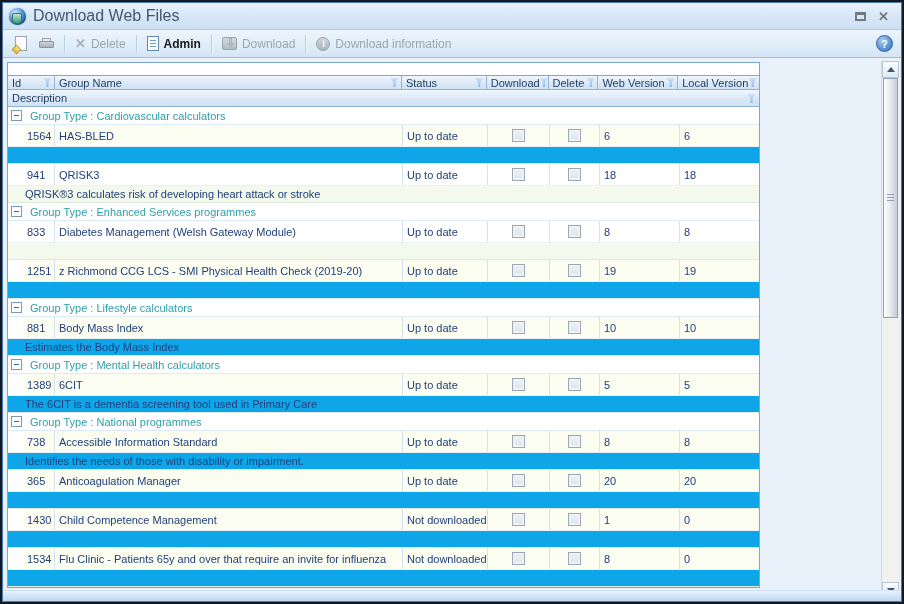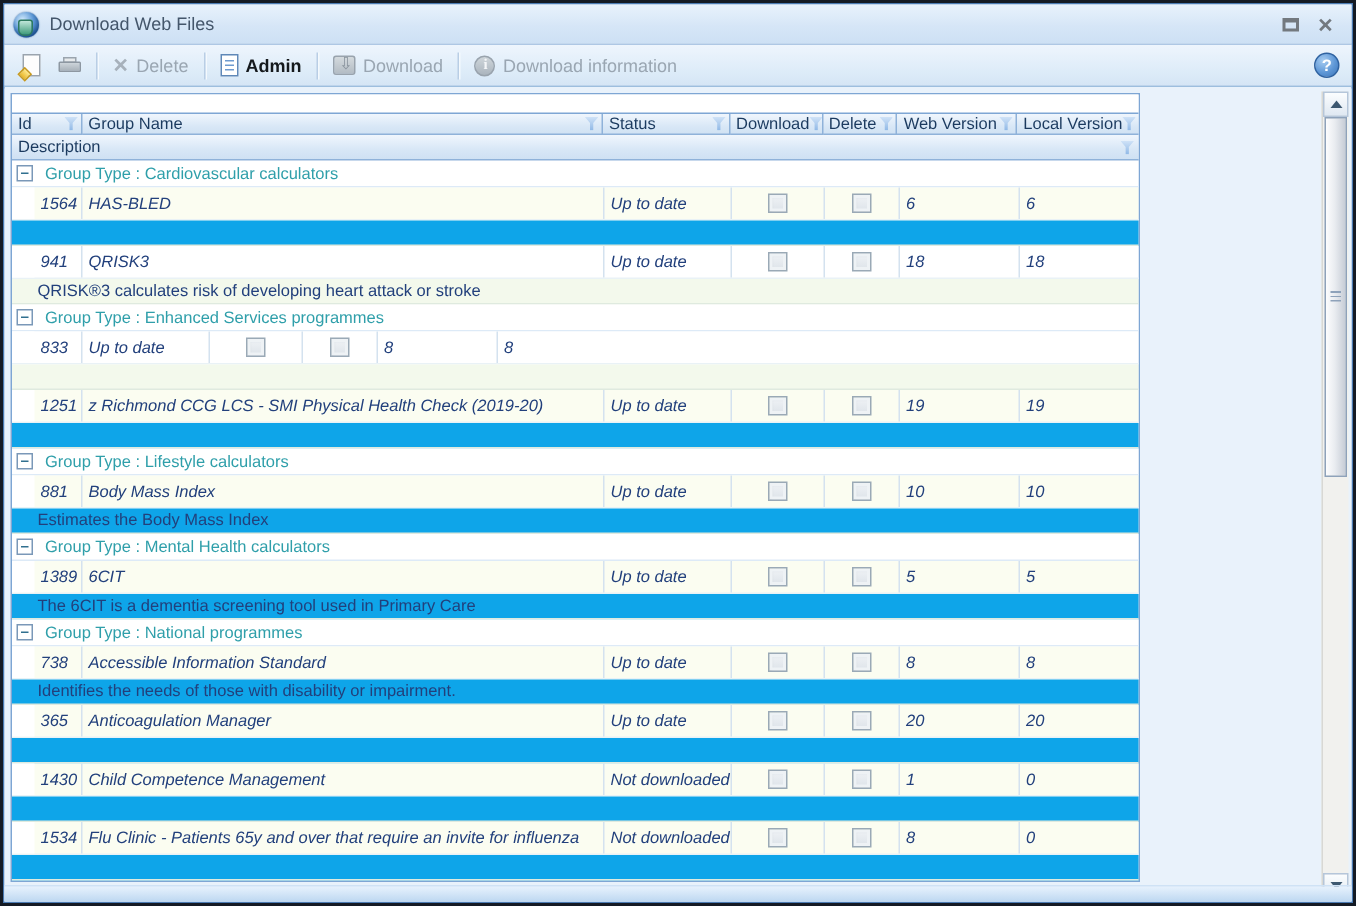--- a/index.html
+++ b/index.html
@@ -13,21 +13,21 @@
   
   .titlebar { position:absolute; left:1px; right:1px; top:1px; height:27px;
     background:linear-gradient(#e8f2fc,#d6e6f7 55%,#cde0f4);
     border-bottom:1px solid #aec7e4; display:flex; align-items:center; padding:0 6px; }
   .app-icon { width:17px; height:17px; border-radius:50%;
     background:radial-gradient(circle at 35% 30%, #cfe8fb, #5e9ad8 45%, #2a66ac 85%);
     box-shadow: inset -1px -2px 3px rgba(0,40,90,.45), 0 0 1px #2a5a92; position:relative; margin-right:7px; }
   .app-icon::after { content:""; position:absolute; left:3px; bottom:1px; width:8px; height:9px;
     background:linear-gradient(#bfe6d8,#3f9b7a); border:1px solid #2d7a5e;
     border-radius:2px 2px 4px 4px; }
-  .title-text { font-size:12px; color:#44566b; }
+  .title-text { font-size:16px; color:#44566b; }
   .win-controls { margin-left:auto; display:flex; align-items:center; gap:12px; padding-right:6px; }
   .win-restore { width:11px; height:9px; border:2px solid #73797f; border-top-width:3px; }
   .win-close { color:#73797f; font-size:13px; font-weight:bold; line-height:1; }
 
   
   .toolbar { position:absolute; left:1px; right:1px; top:28px; height:28px;
     background:linear-gradient(#eef5fd,#dcebf8 70%,#d5e5f5);
     border-bottom:1px solid #9dbede; display:flex; align-items:center; padding:0 6px; }
   .tb-btn { display:flex; align-items:center; gap:5px; padding:2px 6px; font-size:12px; }
   .tb-btn.disabled { color:#9aa6b2; }
@@ -77,21 +77,21 @@
     padding-left:4px; background:linear-gradient(#f0f6fd,#d8e7f6 60%,#cfe1f3);
     border-bottom:1px solid #8fb2d9; color:#1b3a5f; }
   .grid-descheader .funnel { position:absolute; right:3px; top:4px; }
 
   .group-row { display:flex; align-items:center; height:18px; background:#fff;
     border-bottom:1px solid #ddeaf7; color:#2f9faa; padding-left:3px; }
   .expander { width:11px; height:11px; background:#fff; border:1px solid #7a98b8;
     position:relative; margin-right:8px; flex:0 0 11px; }
   .expander::after { content:""; position:absolute; left:2px; right:2px; top:4px; height:1px; background:#31708f; }
 
-  .data-row { display:flex; height:22px; border-bottom:1px solid #e9f2f6;font-style:italic; }
+  .data-row { display:flex; height:22px; border-bottom:1px solid #e9f2f6; }
   .data-row.green { background:#fbfdf1; }
   .data-row.white { background:#ffffff; }
   .dr-cell { display:flex; align-items:center; padding:0 2px 0 4px;
     border-right:1px solid #d4e2ef; white-space:nowrap; overflow:hidden; }
   .dr-cell:last-child { border-right:none; }
   .dr-indent { flex:0 0 15px; background:#fff; border-right:none; }
   .dr-center { justify-content:center; padding:0; }
 
   .desc-row { height:17px; display:flex; align-items:center; padding-left:17px;
     border-bottom:1px solid #dfeadf; white-space:nowrap; overflow:hidden; }
@@ -244,20 +244,21 @@
             <div class="dr-cell" style="width: 81px; flex: 0 0 81px;">18</div>
           </div>
           <div class="desc-row white">QRISK®3 calculates risk of developing heart attack or stroke</div>
           <div class="group-row">
             <div class="expander"></div>
             <div>Group Type : Enhanced Services programmes</div>
           </div>
           <div class="data-row white">
             <div class="dr-cell dr-indent" style="width: 15px; flex: 0 0 15px;"></div>
             <div class="dr-cell" style="width: 32px; flex: 0 0 32px;">833</div>
+            <div class="dr-cell" style="width: 348px; flex: 0 0 348px;">Diabetes Management (Welsh Gateway Module)</div>
             <div class="dr-cell" style="width: 85px; flex: 0 0 85px;">Up to date</div>
             <div class="dr-cell dr-center" style="width: 62px; flex: 0 0 62px;">
               <div class="cb"></div>
             </div>
             <div class="dr-cell dr-center" style="width: 50px; flex: 0 0 50px;">
               <div class="cb"></div>
             </div>
             <div class="dr-cell" style="width: 80px; flex: 0 0 80px;">8</div>
             <div class="dr-cell" style="width: 81px; flex: 0 0 81px;">8</div>
           </div>

